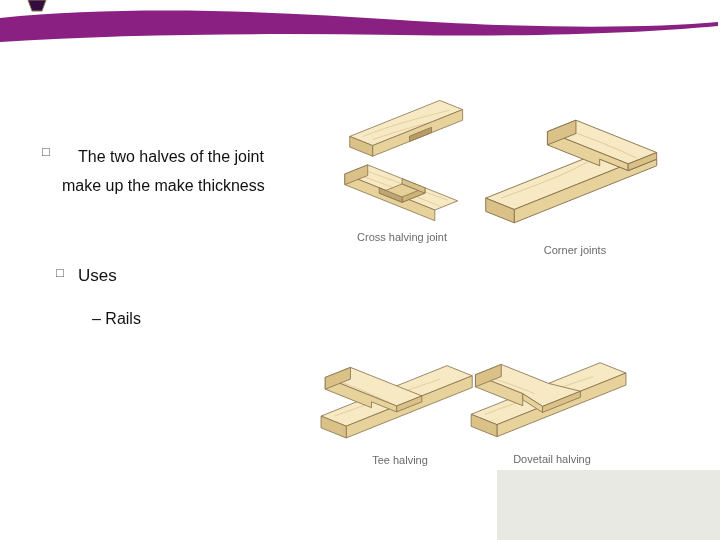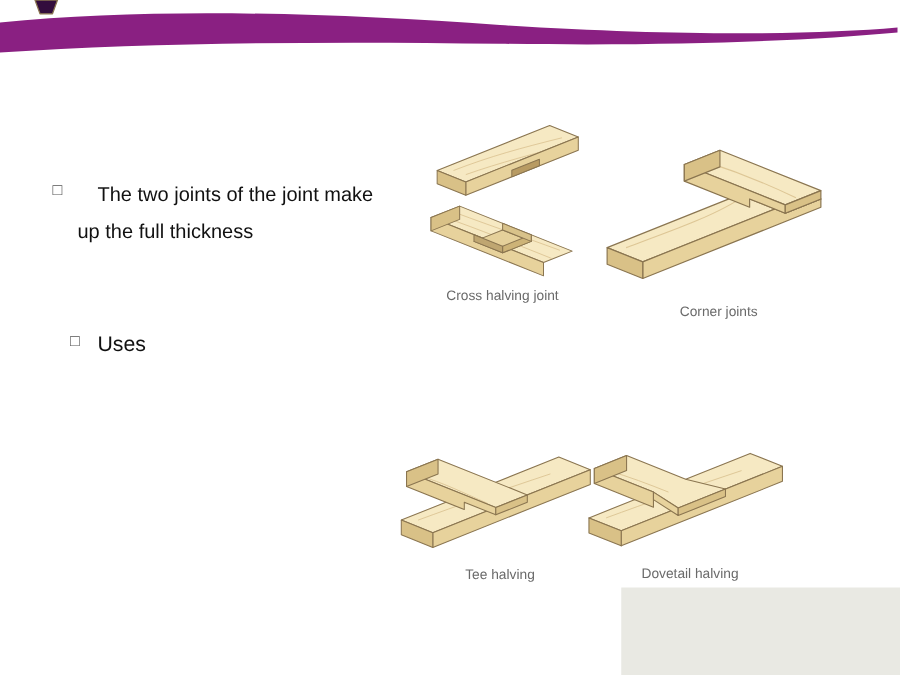--- a/index.html
+++ b/index.html
@@ -54,29 +54,30 @@
 <div class="slide">
 
   <svg class="swoosh" viewBox="0 0 720 56" preserveAspectRatio="none">
     <path d="M0,18 C120,6 260,10 400,20 C540,29 650,28 718,22 L718,26 C640,33 540,37 400,35 C260,33 120,34 0,42 Z" fill="#8a2082" stroke="none"></path>
     <polygon points="28,0 46,0 42,11 32,11" fill="#330d3d" stroke="none"></polygon>
   </svg>
 
 
   <div class="bullet1">
     <span class="sq-bullet">□</span>
-    <span>The two joints of the joint make up the full thickness</span>
+    <span>The two halves of the joint make up the make thickness</span>
   </div>
 
   <div class="bullet-uses">
     <span class="sq-bullet">□</span>
     <span>Uses</span>
   </div>
 
   <div class="sub-bullets">
+    <div>– Rails</div>
   </div>
 
   <div class="figure fig-cross">
     <svg width="135" height="133" viewBox="0 0 165 162">
 
       <polygon points="18,54 128,10 156,21.2 46,65.2" fill="#f6e9c3"></polygon>
       <path class="grain" d="M34,54 C70,40 100,32 140,22"></path>
       <path class="grain" d="M46,58 C80,46 112,38 148,28"></path>
       <polygon points="46,65.2 156,21.2 156,34.2 46,78.2" fill="#e7d29c"></polygon>
       <polygon points="18,54 46,65.2 46,78.2 18,67" fill="#d9c187"></polygon>

